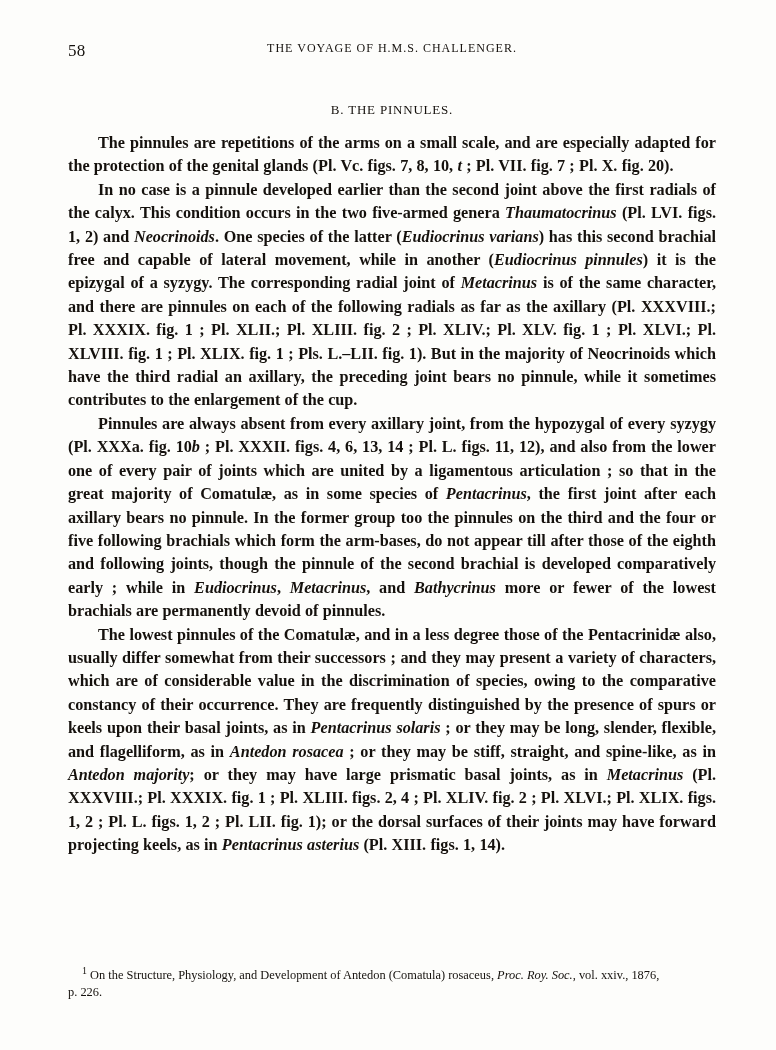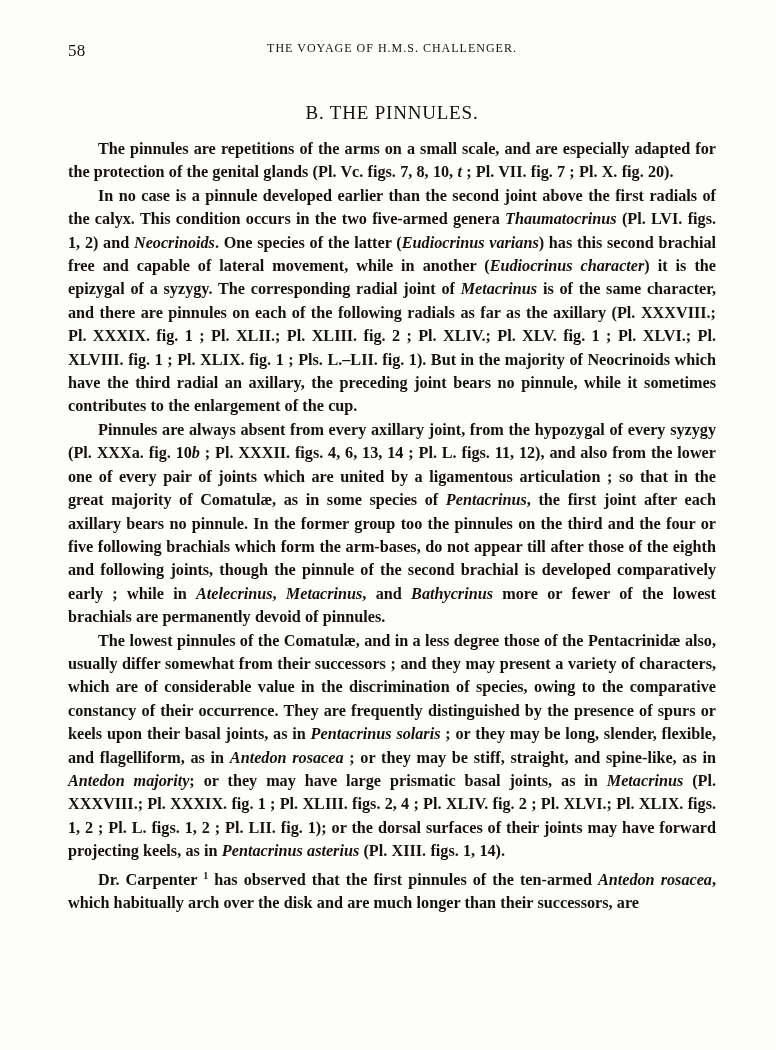--- a/index.html
+++ b/index.html
@@ -47,21 +47,21 @@
     font-variant: small-caps;
   }
   .content {
     position: absolute;
     left: 68px;
     top: 92px;
     width: 648px;
   }
   .section-head {
     text-align: center;
-    font-size: 19px;
+    font-size: 13px;
     letter-spacing: 0.8px;
     margin: 10px 0 14px 0;
     font-variant: small-caps;
   }
   p.body {
     margin: 0;
     text-indent: 30px;
     text-align: justify;
     font-size: 16.2px;
     line-height: 23.4px;
@@ -103,55 +103,58 @@
     <p class="body">
       <span>The pinnules are repetitions of the arms on a small scale, and are especially adapted for
       the protection of the genital glands (Pl. Vc. figs. 7, 8, 10, <span class="it">t</span> ; Pl. VII. fig. 7 ; Pl. X. fig. 20).</span>
     </p>
 
     <p class="body">
       <span>In no case is a pinnule developed earlier than the second joint above the first radials
       of the calyx. This condition occurs in the two five-armed genera <span class="it">Thaumatocrinus</span>
       (Pl. LVI. figs. 1, 2) and <span class="it">Neocrinoids</span>. One species of the latter (<span class="it">Eudiocrinus varians</span>)
       has this second brachial free and capable of lateral movement, while in another
-      (<span class="it">Eudiocrinus character</span>) it is the epizygal of a syzygy. The corresponding radial joint
+      (<span class="it">Eudiocrinus pinnules</span>) it is the epizygal of a syzygy. The corresponding radial joint
       of <span class="it">Metacrinus</span> is of the same character, and there are pinnules on each of the following
       radials as far as the axillary (Pl. XXXVIII.; Pl. XXXIX. fig. 1 ; Pl. XLII.; Pl. XLIII.
       fig. 2 ; Pl. XLIV.; Pl. XLV. fig. 1 ; Pl. XLVI.; Pl. XLVIII. fig. 1 ; Pl. XLIX. fig. 1 ;
       Pls. L.–LII. fig. 1). But in the majority of Neocrinoids which have the third radial
       an axillary, the preceding joint bears no pinnule, while it sometimes contributes to the
       enlargement of the cup.</span>
     </p>
 
     <p class="body">
       <span>Pinnules are always absent from every axillary joint, from the hypozygal of every
       syzygy (Pl. XXXa. fig. 10<span class="it">b</span> ; Pl. XXXII. figs. 4, 6, 13, 14 ; Pl. L. figs. 11, 12), and
       also from the lower one of every pair of joints which are united by a ligamentous articulation ; so that in the great majority of Comatulæ, as in some species of <span class="it">Pentacrinus</span>,
       the first joint after each axillary bears no pinnule. In the former group too the pinnules
       on the third and the four or five following brachials which form the arm-bases, do not
       appear till after those of the eighth and following joints, though the pinnule of the
-      second brachial is developed comparatively early ; while in <span class="it">Atelecrinus</span>, <span class="it">Metacrinus</span>, and
+      second brachial is developed comparatively early ; while in <span class="it">Eudiocrinus</span>, <span class="it">Metacrinus</span>, and
       <span class="it">Bathycrinus</span> more or fewer of the lowest brachials are permanently devoid of pinnules.</span>
     </p>
 
     <p class="body">
       <span>The lowest pinnules of the Comatulæ, and in a less degree those of the Pentacrinidæ
       also, usually differ somewhat from their successors ; and they may present a variety of
       characters, which are of considerable value in the discrimination of species, owing to
       the comparative constancy of their occurrence. They are frequently distinguished by
       the presence of spurs or keels upon their basal joints, as in <span class="it">Pentacrinus solaris</span> ; or they
       may be long, slender, flexible, and flagelliform, as in <span class="it">Antedon rosacea</span> ; or they may be
       stiff, straight, and spine-like, as in <span class="it">Antedon majority</span>; or they may have large prismatic
       basal joints, as in <span class="it">Metacrinus</span> (Pl. XXXVIII.; Pl. XXXIX. fig. 1 ; Pl. XLIII. figs. 2, 4 ;
       Pl. XLIV. fig. 2 ; Pl. XLVI.; Pl. XLIX. figs. 1, 2 ; Pl. L. figs. 1, 2 ; Pl. LII. fig. 1);
       or the dorsal surfaces of their joints may have forward projecting keels, as in <span class="it">Pentacrinus
       asterius</span> (Pl. XIII. figs. 1, 14).</span>
     </p>
 
-    <p class="body">
-      <span>Dr. Carpenter <span class="sup">1</span> has observed that the first pinnules of the ten-armed <span class="it">Antedon rosacea</span>,
-      which habitually arch over the disk and are much longer than their successors, are</span>
-    </p>
 
   </div>
 
+  <div class="footnotes">
+    <div class="fn-line1">
+      <span class="sup">1</span>
+      <span>On the Structure, Physiology, and Development of Antedon (Comatula) rosaceus, <span class="it">Proc. Roy. Soc.</span>, vol. xxiv., 1876,</span>
+    </div>
+    <div class="fn-line2">p. 226.</div>
+  </div>
 
 </div>
 
 </body></html>

